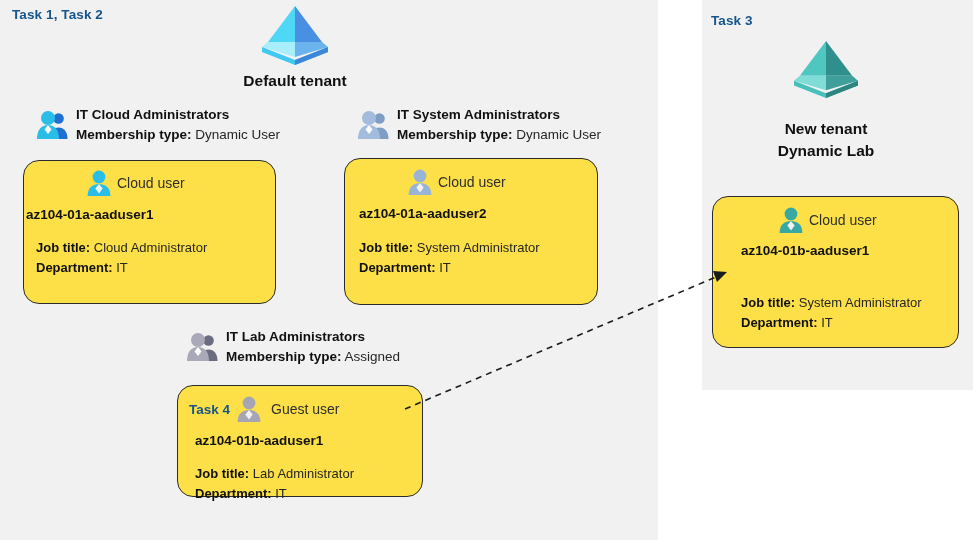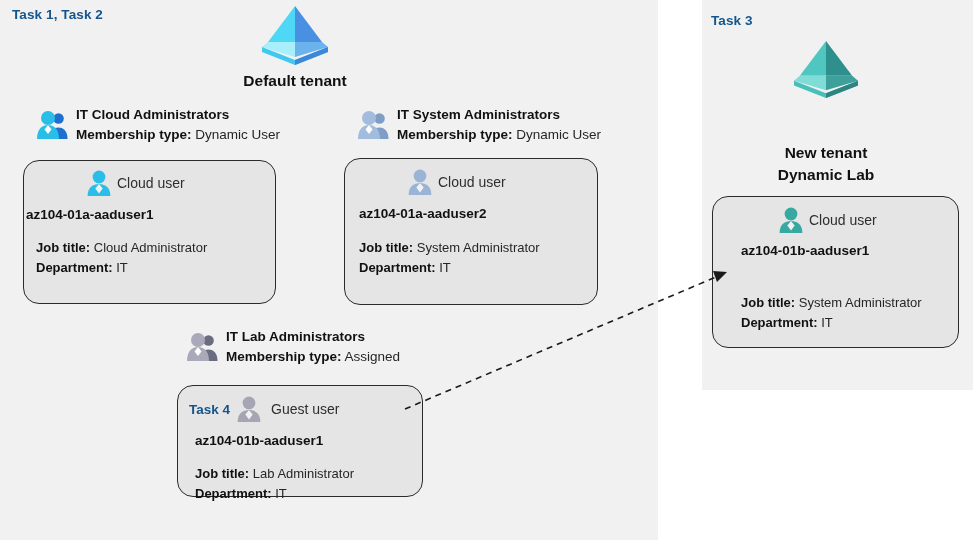--- a/index.html
+++ b/index.html
@@ -30,21 +30,21 @@
   .group .grp-icon{width:34px;height:32px;flex:none;margin-top:4px;}
   .group .grp-icon svg{display:block;width:100%;height:100%;}
   .group .grp-text{margin-left:6px;}
   .grp-name{font-size:13.5px;font-weight:bold;color:#111;white-space:nowrap;line-height:1.5;}
   .grp-mem{font-size:13.5px;color:#262626;white-space:nowrap;line-height:1.5;}
   .grp-mem b{color:#111;font-weight:bold;}
 
   
   .card{
     position:absolute;border:1.4px solid #2b2b2b;border-radius:16px;
-    background:#e5e5e5;box-sizing:border-box;
+    background:#fde047;box-sizing:border-box;
   }
   .card-head{display:flex;align-items:center;white-space:nowrap;}
   .card-head .tasktag{
     font-size:13.5px;font-weight:bold;color:#15558c;margin-right:6px;
   }
   .u-icon{width:26px;height:28px;flex:none;}
   .u-icon svg{display:block;width:100%;height:100%;}
   .u-kind{font-size:14px;color:#2e2e2e;margin-left:5px;}
   .u-name{font-size:13.5px;font-weight:bold;color:#111;white-space:nowrap;}
   .u-attrs{font-size:13px;color:#262626;line-height:1.52;white-space:nowrap;}
@@ -184,21 +184,21 @@
   <svg viewBox="0 0 78 66">
     <polygon points="39,4 12,40 39,40" fill="#4fc7c0"></polygon>
     <polygon points="39,4 66,40 39,40" fill="#2f8f8c"></polygon>
     <polygon points="12,40 39,40 39,55 6,45" fill="#7fdcd6"></polygon>
     <polygon points="66,40 39,40 39,55 72,45" fill="#3f9f9b"></polygon>
     <polygon points="6,45 39,58 72,45 72,50 39,63 6,50" fill="#46c0b8"></polygon>
     <polygon points="39,58 72,45 72,50 39,63" fill="#2d8480"></polygon>
   </svg>
 </div>
 
-<div class="tenant-title" style="left:726px;top:142px;width:200px;">
+<div class="tenant-title" style="left:726px;top:118px;width:200px;">
   <div>New  tenant</div>
   <div>Dynamic Lab</div>
 </div>
 
 <div class="card" style="left:712px;top:196px;width:247px;height:152px;">
   <div class="card-head" style="margin:9px 0 0 65px;">
     <span class="u-icon">
       <svg viewBox="0 0 26 28">
         <circle cx="13" cy="8" r="6.4" fill="#37a9a2"></circle>
         <path d="M1.6 27 C1.6 18.2 7 15 13 15 C19 15 24.4 18.2 24.4 27 Z" fill="#37a9a2"></path>

